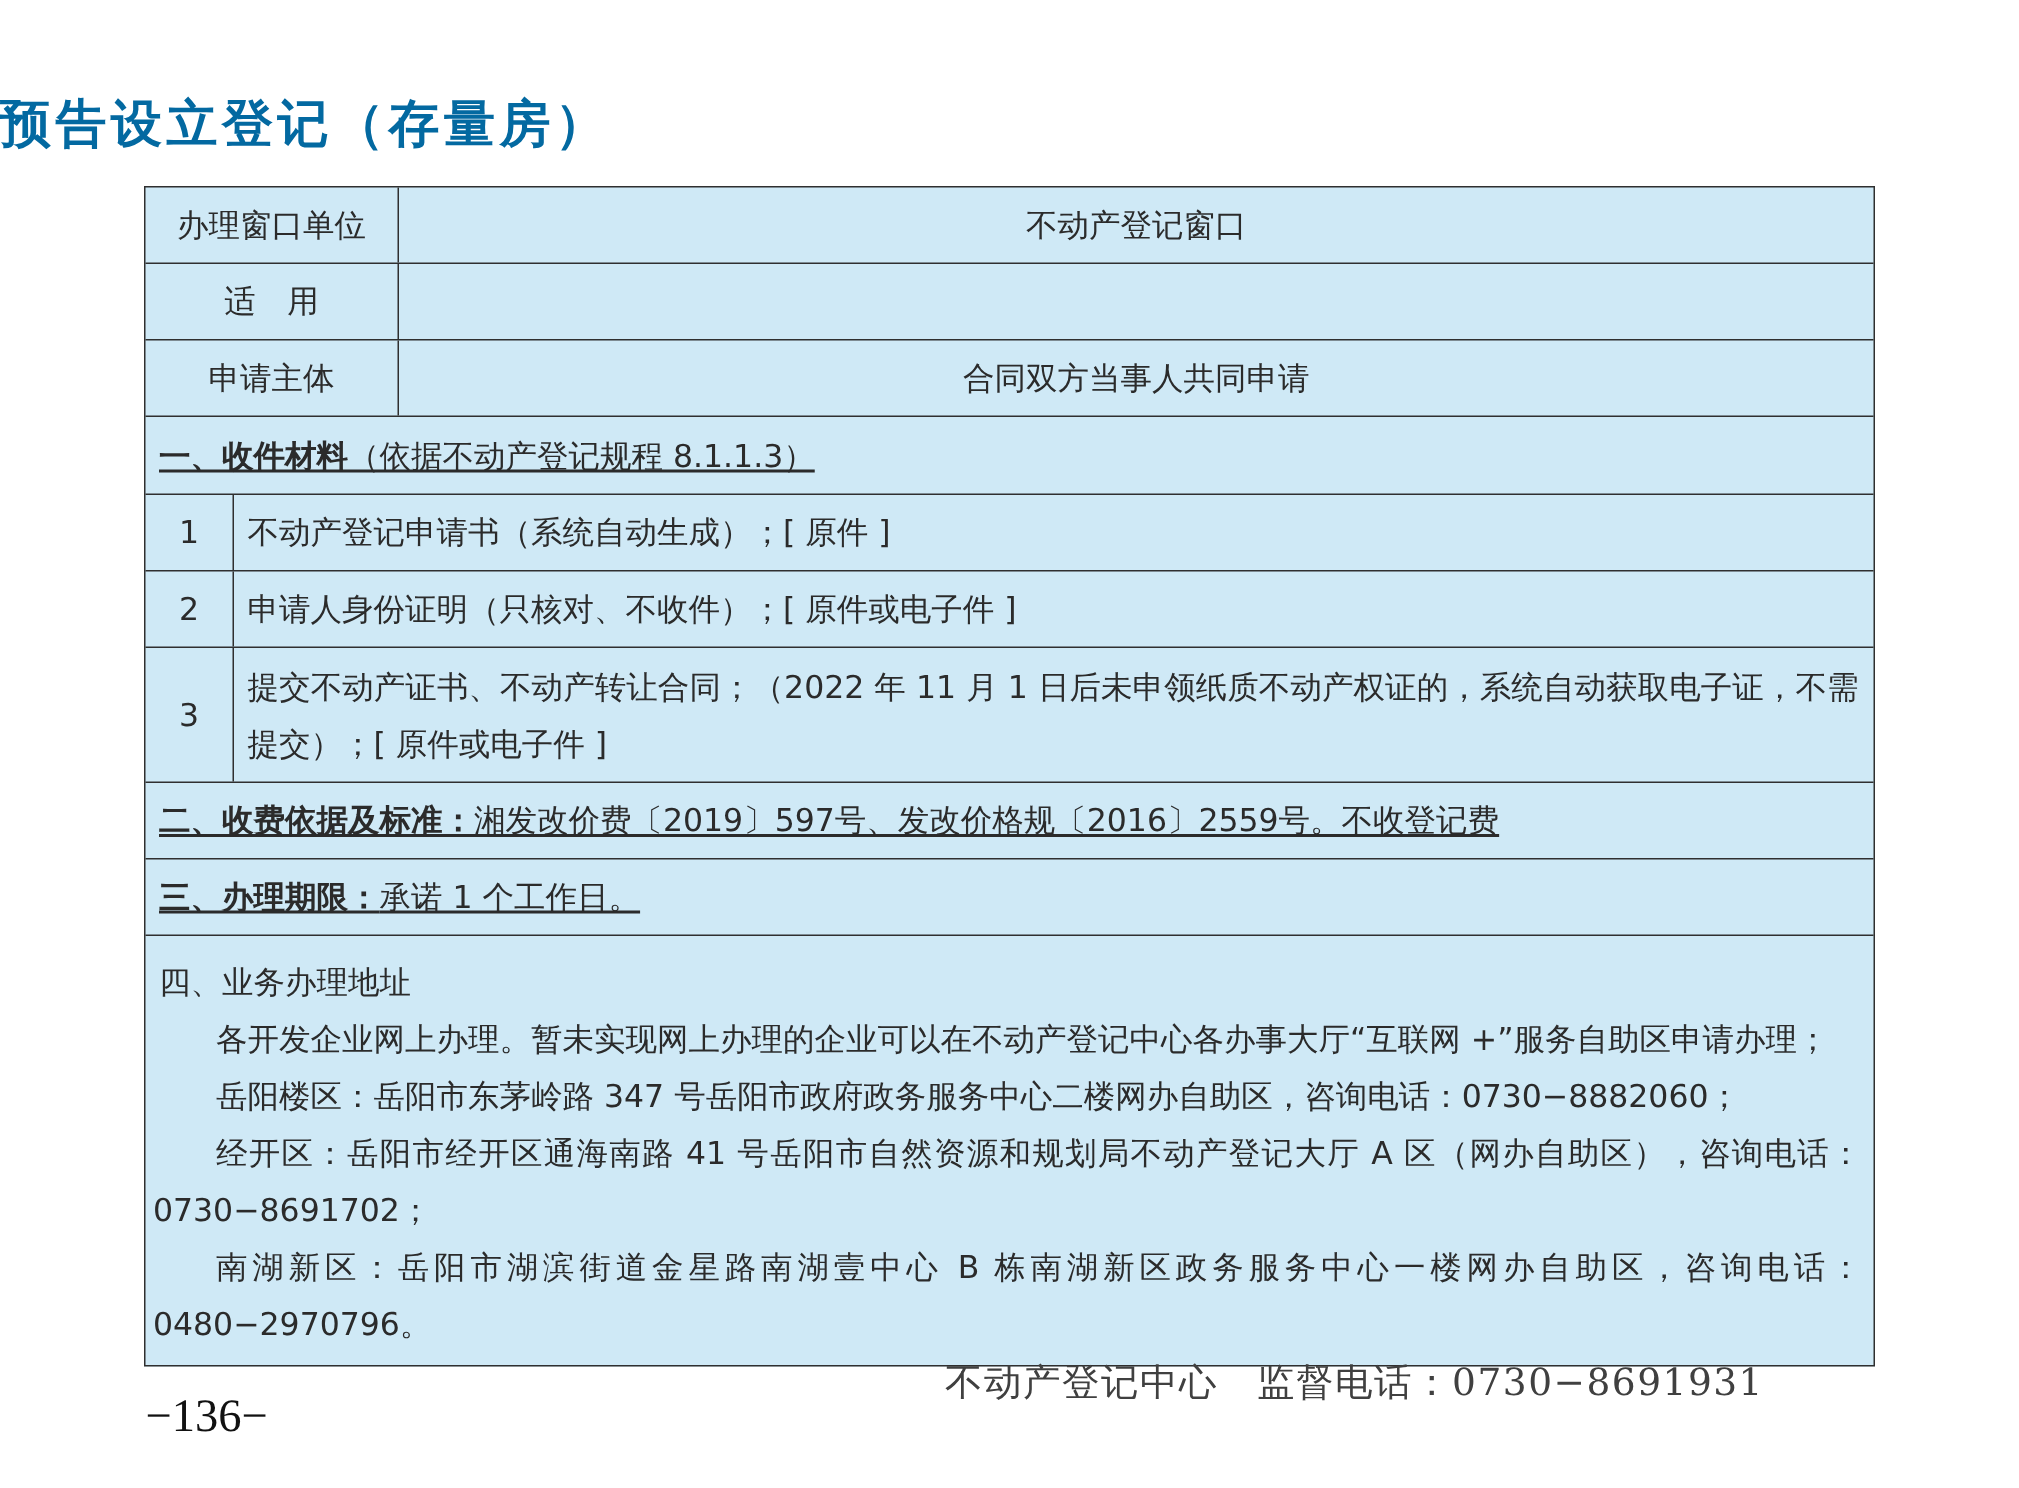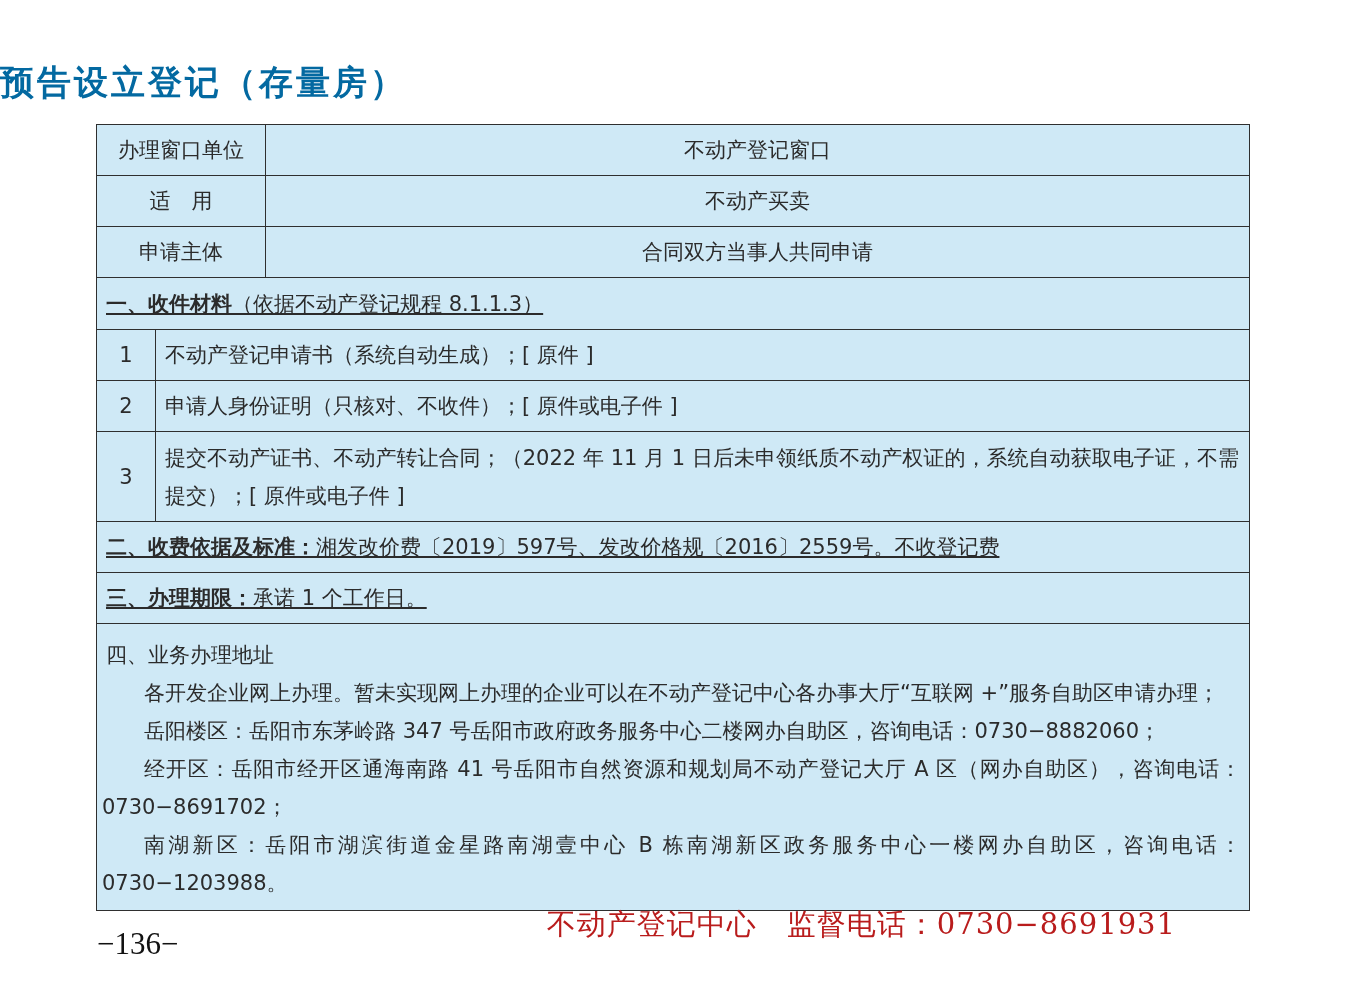--- a/index.html
+++ b/index.html
@@ -55,21 +55,21 @@
   .addr-row { display:block; min-height:253px; padding:12px 8px 8px 5px; box-sizing:border-box; }
   .addr-heading { font-weight:normal; line-height:38px; padding-left:4px; }
   .addr-p {
     margin:0; text-indent:2em; line-height:38px;
     text-align:justify; text-justify:inter-ideograph;
   }
 
   .footer-line {
     position:absolute; top:905px; right:170px;
     font-family:"DejaVu Serif","Liberation Serif",serif;
-    font-size:29px; color:#b91c1c;
+    font-size:25px; color:#404040;
     letter-spacing:1px;
   }
   .page-number {
     position:absolute; top:926px; left:97px;
     font-family:Liberation Serif, serif;
     font-size:31px; color:#111;
   }
 </style>
 </head>
 <body>
@@ -79,21 +79,20 @@
   <div class="doc-title">预告设立登记（存量房）</div>
 
   <div class="table">
 
     <div class="row h-info">
       <div class="cell lbl-col">办理窗口单位</div>
       <div class="cell val-col">不动产登记窗口</div>
     </div>
     <div class="row h-info">
       <div class="cell lbl-col">适　用</div>
-      <div class="cell val-col">不动产买卖</div>
     </div>
     <div class="row h-info">
       <div class="cell lbl-col">申请主体</div>
       <div class="cell val-col">合同双方当事人共同申请</div>
     </div>
 
     <div class="row h-sec">
       <div class="sec-cell">
         <span class="bold">一、收件材料</span>
           <span>（依据不动产登记规程 8.1.1.3）</span>
@@ -123,21 +122,21 @@
       <div class="sec-cell">
         <span><span class="bold">三、办理期限：</span><span>承诺 1 个工作日。</span></span>
       </div>
     </div>
 
     <div class="row addr-row">
       <div class="addr-heading">四、业务办理地址</div>
       <p class="addr-p">各开发企业网上办理。暂未实现网上办理的企业可以在不动产登记中心各办事大厅“互联网 +”服务自助区申请办理；</p>
       <p class="addr-p">岳阳楼区：岳阳市东茅岭路 347 号岳阳市政府政务服务中心二楼网办自助区，咨询电话：0730−8882060；</p>
       <p class="addr-p">经开区：岳阳市经开区通海南路 41 号岳阳市自然资源和规划局不动产登记大厅 A 区（网办自助区），咨询电话：0730−8691702；</p>
-      <p class="addr-p">南湖新区：岳阳市湖滨街道金星路南湖壹中心 B 栋南湖新区政务服务中心一楼网办自助区，咨询电话：0730−1203988。</p>
+      <p class="addr-p">南湖新区：岳阳市湖滨街道金星路南湖壹中心 B 栋南湖新区政务服务中心一楼网办自助区，咨询电话：0480−2970796。</p>
     </div>
 
   </div>
 
   <div class="footer-line">不动产登记中心　监督电话：0730−8691931</div>
   <div class="page-number">−136−</div>
 
 </div>
 
 </body></html>

